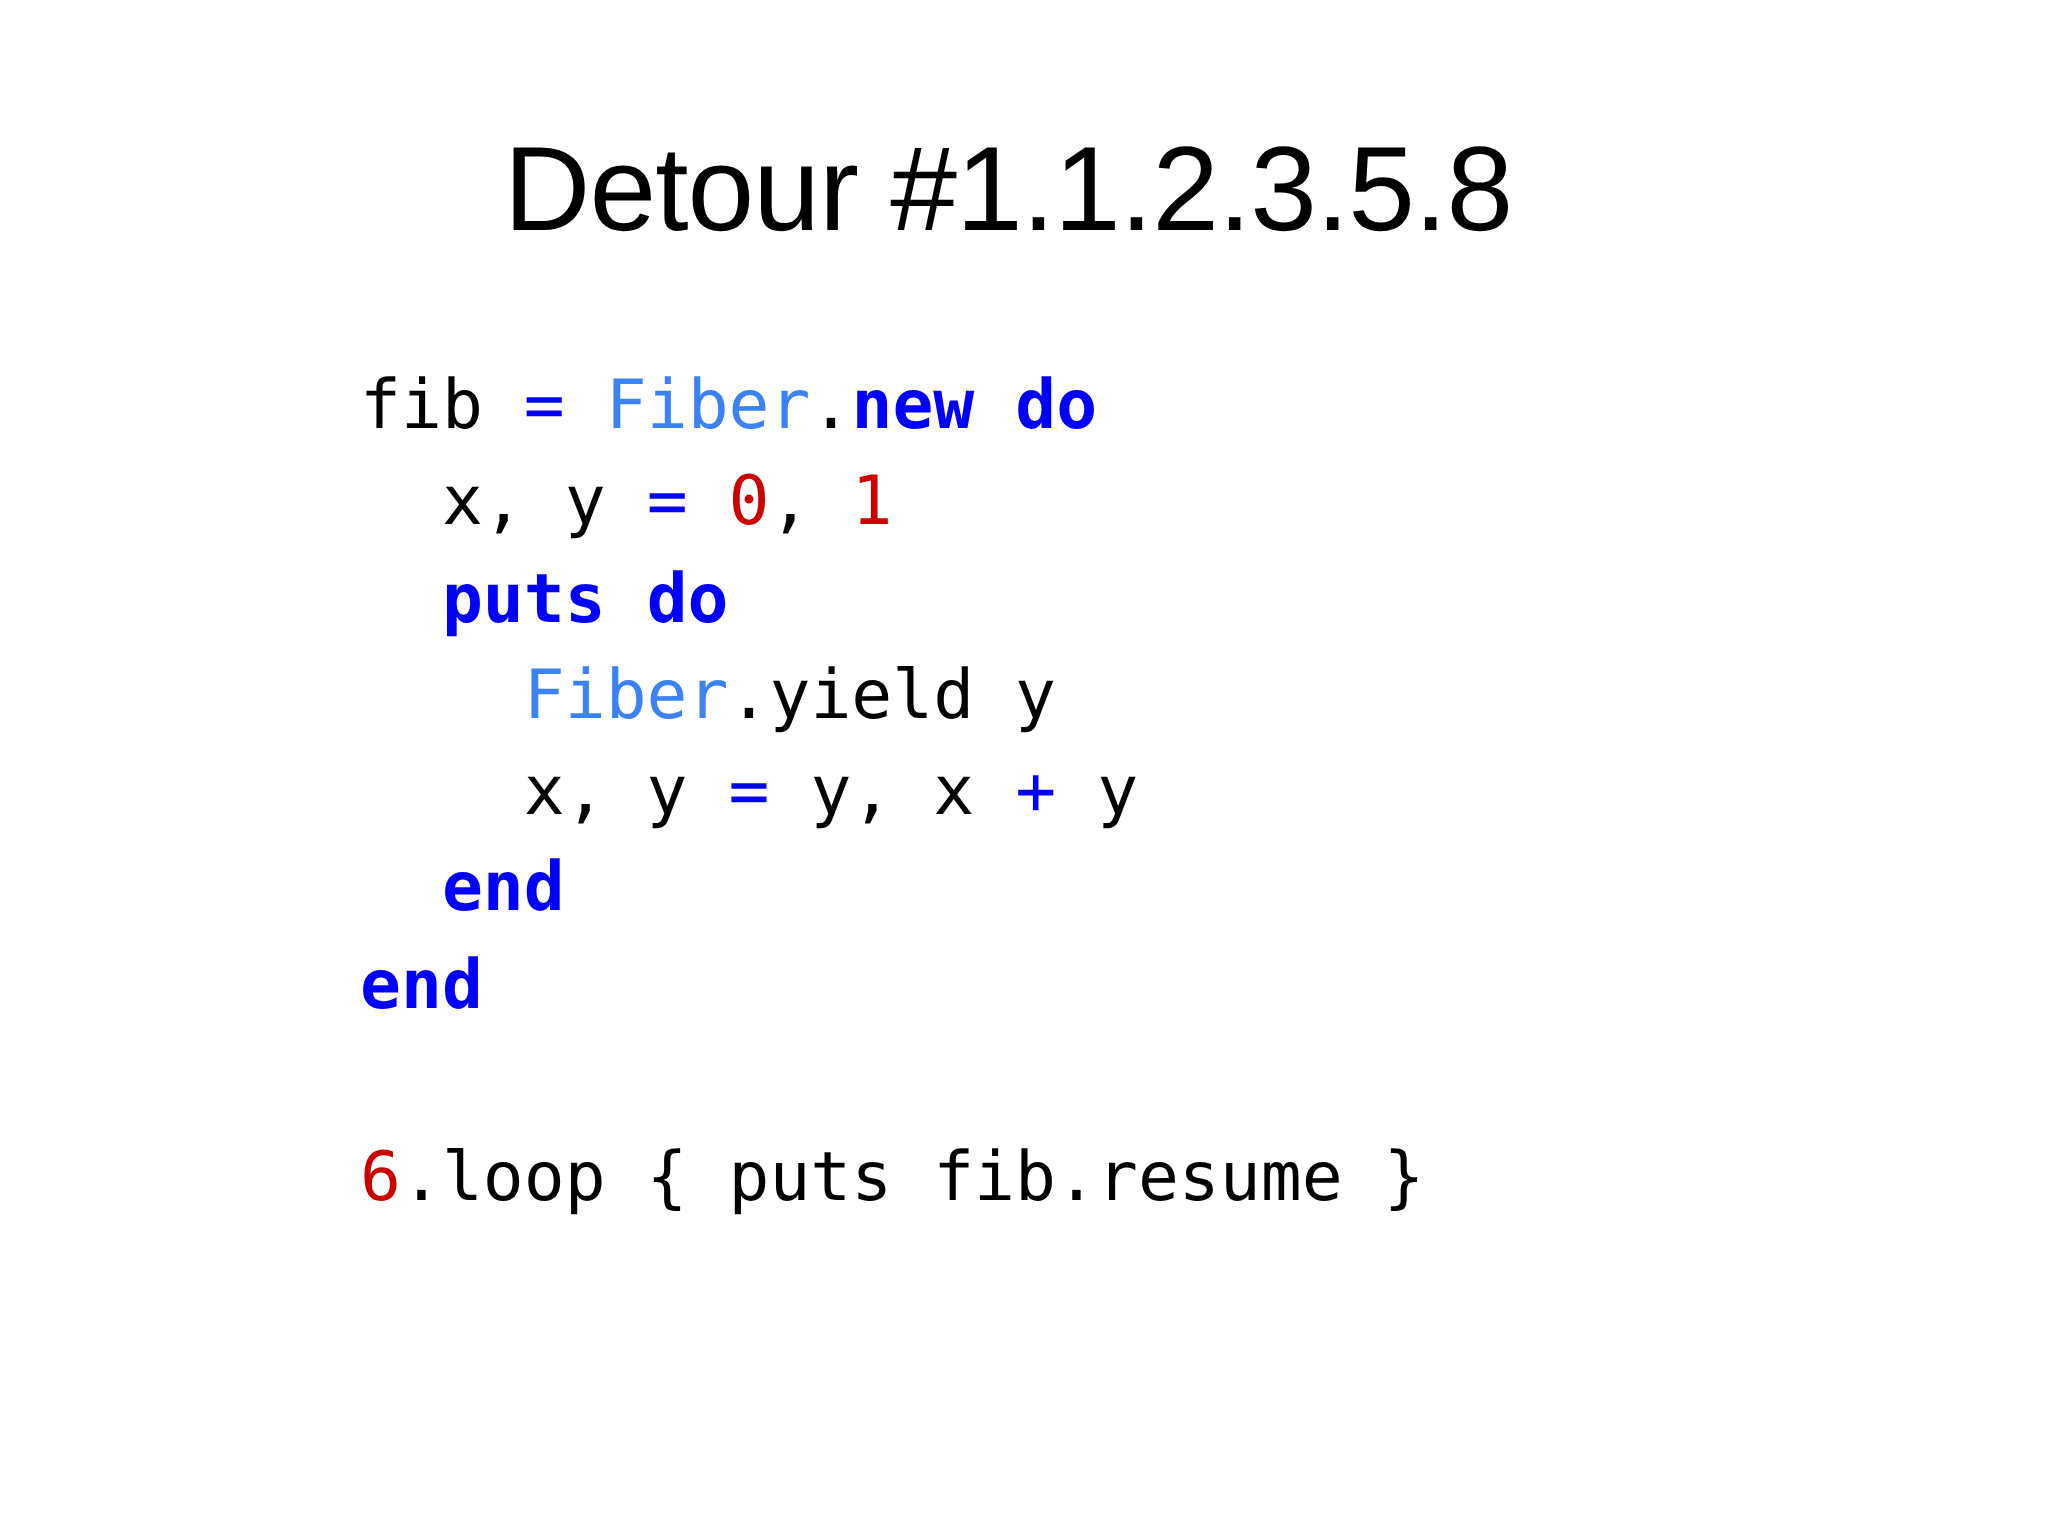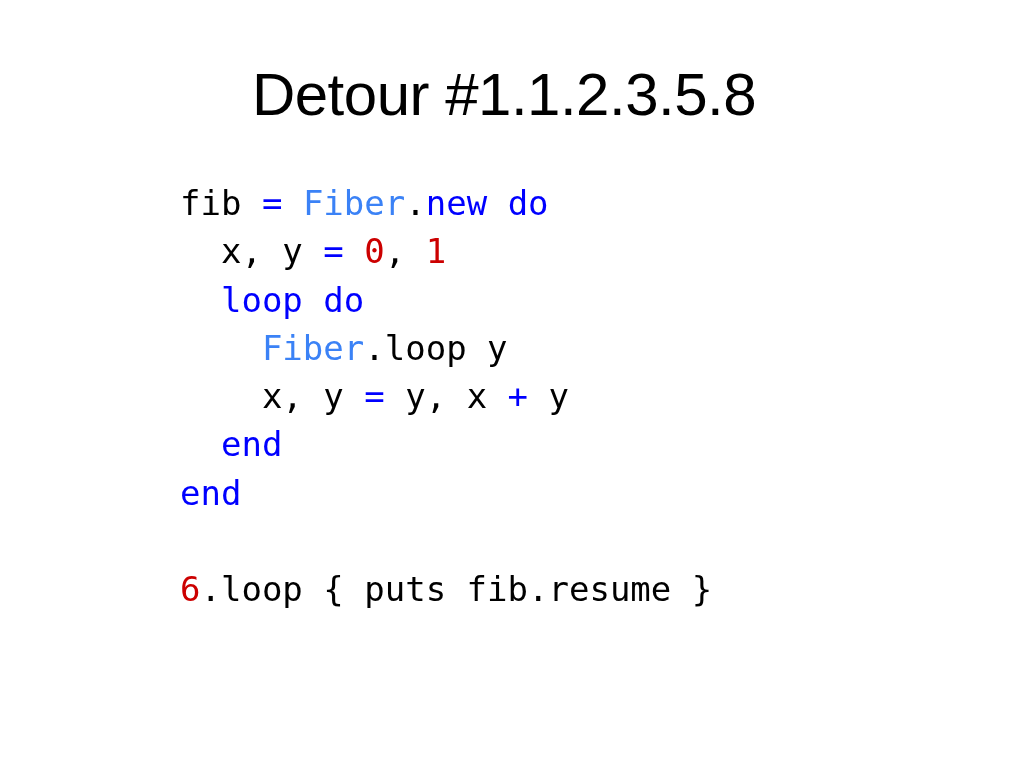--- a/index.html
+++ b/index.html
@@ -30,32 +30,32 @@
     }
     .code-block {
       font-family: "SF Mono", "Menlo", "Monaco", "Consolas", monospace;
       font-size: 34px;
       line-height: 1.42;
       white-space: pre;
       color: #000000;
       padding-left: 180px;
     }
     .tk-const { color: #3b82f6; }
-    .tk-keyword { color: #0000ff; }
+    .tk-keyword { color: #0000ff; font-weight: bold; }
     .tk-op { color: #0000ff; }
     .tk-number { color: #cc0000; }
     .tk-ident { color: #000000; }
   </style>
 </head>
 <body>
 
 <div class="slide">
   <h1 class="title">Detour #1.1.2.3.5.8</h1>
   <div class="code-block"><span><span class="tk-ident">fib</span><span> </span><span class="tk-op">=</span><span> </span><span class="tk-const">Fiber</span><span>.</span><span class="tk-keyword">new</span><span> </span><span class="tk-keyword">do</span></span>
 <span><span>  </span><span class="tk-ident">x, y</span><span> </span><span class="tk-op">=</span><span> </span><span class="tk-number">0</span><span>,</span><span> </span><span class="tk-number">1</span></span>
-<span><span>  </span><span class="tk-keyword">loop</span><span> </span><span class="tk-keyword">do</span></span>
-<span><span>    </span><span class="tk-const">Fiber</span><span>.</span><span class="tk-ident">loop y</span></span>
+<span><span>  </span><span class="tk-keyword">puts</span><span> </span><span class="tk-keyword">do</span></span>
+<span><span>    </span><span class="tk-const">Fiber</span><span>.</span><span class="tk-ident">yield y</span></span>
 <span><span>    </span><span class="tk-ident">x, y</span><span> </span><span class="tk-op">=</span><span> </span><span class="tk-ident">y, x</span><span> </span><span class="tk-op">+</span><span> </span><span class="tk-ident">y</span></span>
 <span><span>  </span><span class="tk-keyword">end</span></span>
 <span><span class="tk-keyword">end</span></span>
 <span></span>
 <span><span class="tk-number">6</span><span class="tk-ident">.loop { puts fib.resume }</span></span></div>
 </div>
 
 </body></html>

